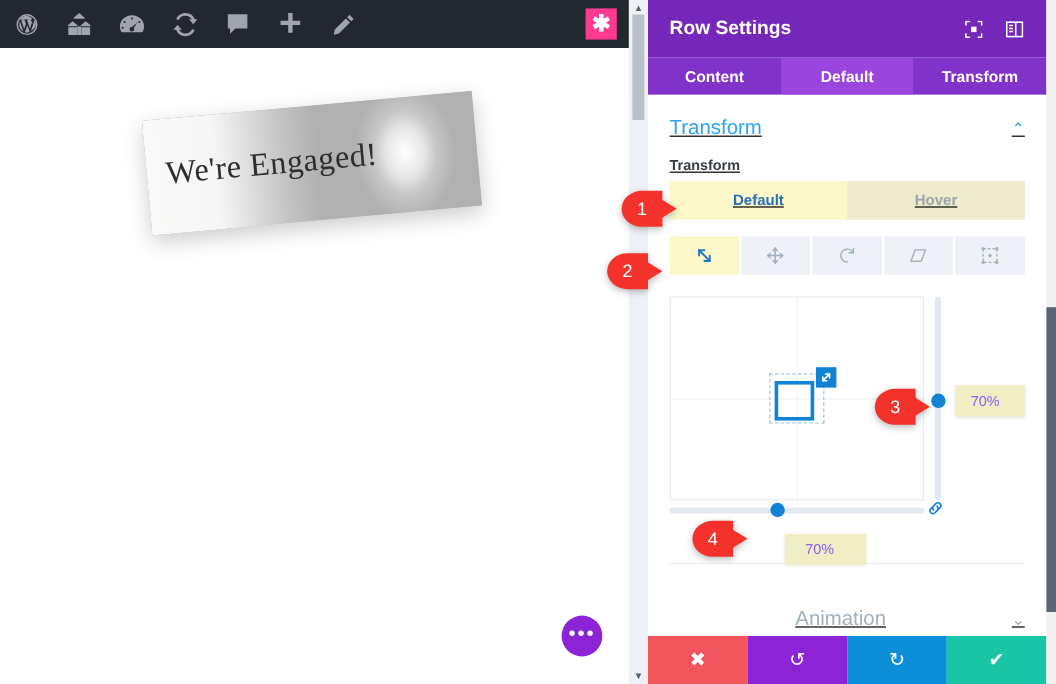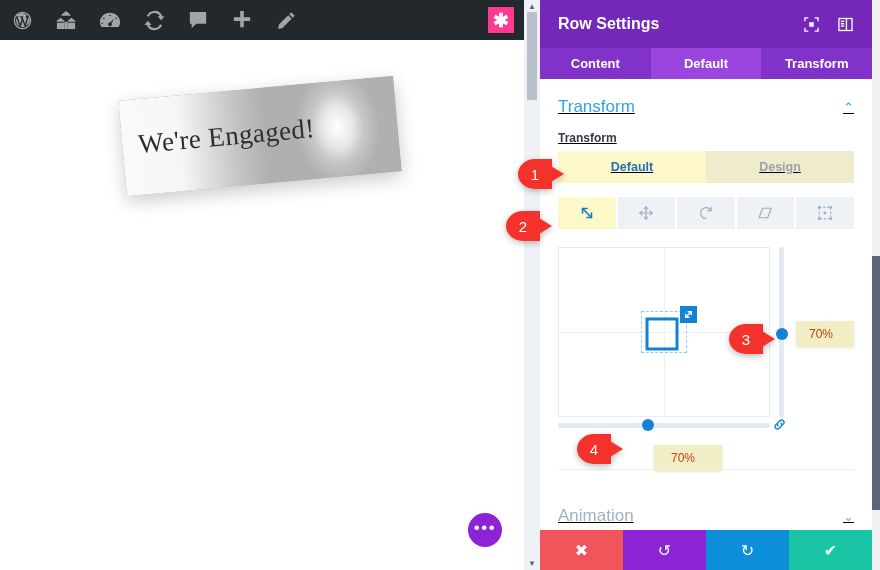--- a/index.html
+++ b/index.html
@@ -164,30 +164,30 @@
     position: absolute; left: 0; top: 176px; width: 212px; height: 5px;
     background: #e3e9f0; border-radius: 3px;
   }
   #knob-h {
     position: absolute; left: 84px; top: 172px; width: 12px; height: 12px;
     border-radius: 50%; background: #1283d4;
   }
   #link-icon { position: absolute; left: 214px; top: 170px; color: #1283d4; }
 
   .val-box {
-    position: absolute; background: #f1eec6; color: #c2410c;
+    position: absolute; background: #f1eec6; color: #8b5cf6;
     font-size: 12px; display: flex; align-items: center;
     box-shadow: 0 1px 3px rgba(0,0,0,0.10);
   }
   #val-v { left: 238px; top: 74px; width: 58px; height: 26px; padding-left: 13px; }
   #val-h { left: 96px; top: 198px; width: 68px; height: 26px; padding-left: 17px; }
 
   .sec-divider { margin: 0 18px; border-top: 1px solid #eceff3; }
 
-  #anim-head { margin-top: 18px; }
+  #anim-head { margin-top: 18px; text-align: center; }
 
   #panel-footer {
     height: 40px; display: flex; flex: 0 0 auto;
   }
   .foot-btn {
     flex: 1 1 0; display: flex; align-items: center; justify-content: center;
     color: #ffffff; font-size: 16px; cursor: pointer;
   }
   .fb-cancel { background: #f2545b; }
   .fb-undo   { background: #8c24d6; }
@@ -323,21 +323,21 @@
 
       <div class="sec-head">
         <div class="sec-title">Transform</div>
         <div class="chev">⌃</div>
       </div>
 
       <div class="field-label">Transform</div>
 
       <div class="toggle-row">
         <div class="toggle-btn sel">Default</div>
-        <div class="toggle-btn unsel">Design</div>
+        <div class="toggle-btn unsel">Hover</div>
       </div>
 
       <div class="mode-row">
         <div class="mode-btn active">
           <svg width="16" height="16" viewBox="0 0 18 18" fill="none" stroke="currentColor" stroke-width="1.8" stroke-linecap="round" stroke-linejoin="round">
             <path d="M4 4l10 10"></path>
             <path d="M4 9V4h5"></path>
             <path d="M14 9v5H9"></path>
           </svg>
         </div>

